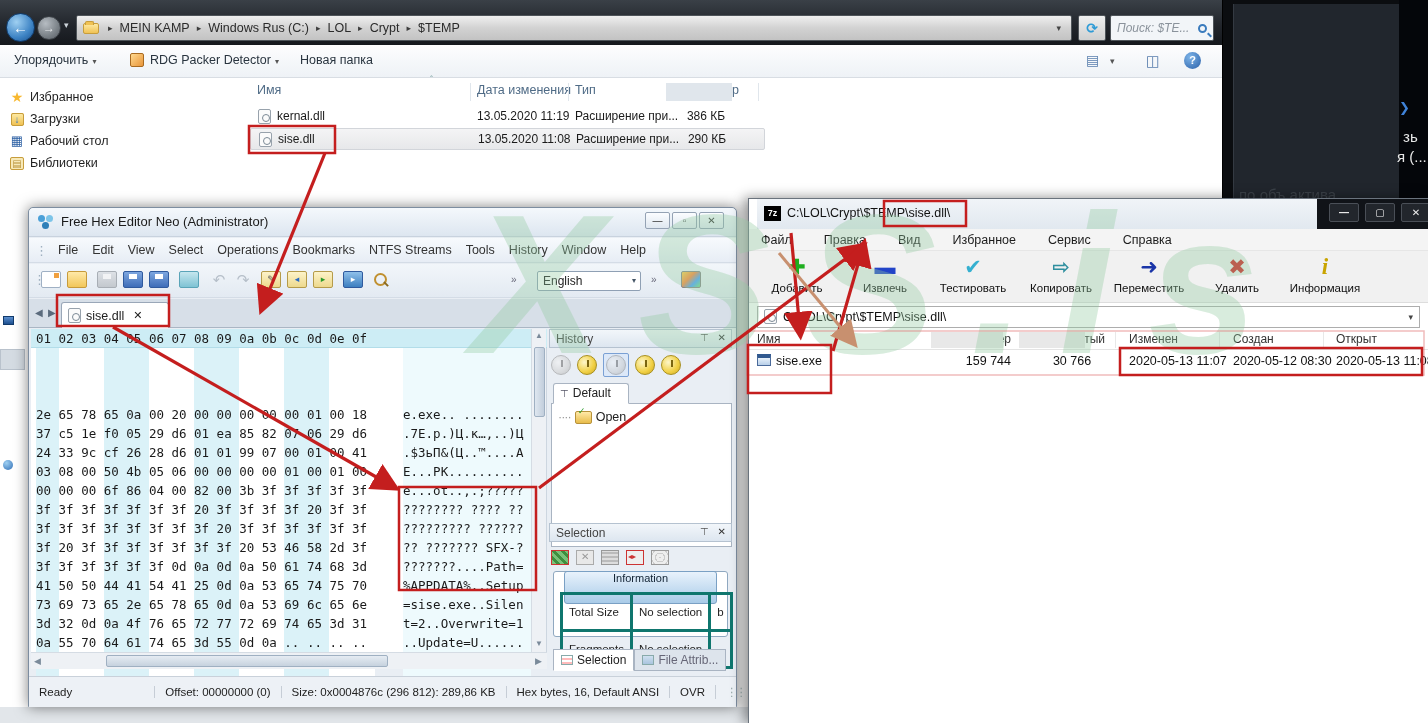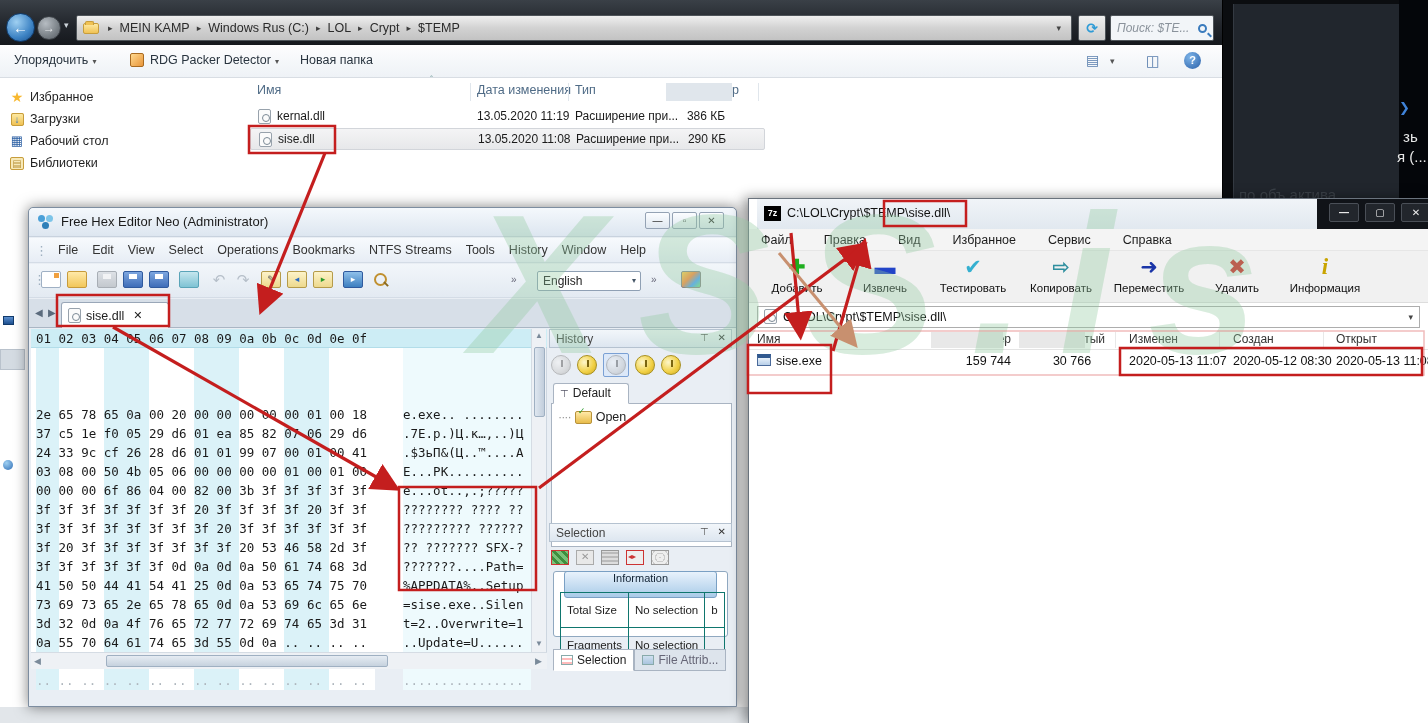--- a/index.html
+++ b/index.html
@@ -151,23 +151,23 @@
 #sel-tools{position:absolute;left:2px;top:216px;width:180px;height:24px;display:flex;gap:7px;align-items:center}
 .selq{width:18px;height:15px;border:1px solid #b55;position:relative}
 #sel-tools .selq:nth-of-type(1){background:repeating-linear-gradient(45deg,#7ac17a 0 3px,#3e8f3e 3px 6px);border-color:#c33}
 #sel-tools .selq:nth-of-type(2){background:#e8e8e8;border-color:#aaa}
 #sel-tools .selq:nth-of-type(2)::after{content:"✕";position:absolute;left:4px;top:0;color:#999;font-size:10px}
 #sel-tools .selq:nth-of-type(3){background:repeating-linear-gradient(0deg,#ddd 0 2px,#bbb 2px 4px);border-color:#999}
 #sel-tools .selq:nth-of-type(4){background:#eee;border-color:#c33}
 #sel-tools .selq:nth-of-type(4)::after{content:"◂▸";position:absolute;left:1px;top:1px;color:#c33;font-size:8px}
 #sel-tools .selq:nth-of-type(5){background:repeating-radial-gradient(circle,#ccc 0 1px,#eee 1px 4px);border-color:#999}
 #sel-info{position:absolute;left:4px;top:242px;width:175px;height:66px;background:#fff;border:1px solid #8fa8c0;border-radius:3px}
-#sel-info .hd{position:absolute;left:10px;top:-1px;width:153px;height:27px;background:linear-gradient(#e8f2fc,#a9cbe8);border:1px solid #7aa0c4;border-radius:3px;font-size:11px;text-align:center;line-height:13px;color:#123}
+#sel-info .hd{position:absolute;left:10px;top:-1px;width:153px;height:33px;background:linear-gradient(#e8f2fc,#a9cbe8);border:1px solid #7aa0c4;border-radius:3px;font-size:11px;text-align:center;line-height:13px;color:#123}
 #sel-info table{position:absolute;left:6px;top:20px;font-size:11.5px;border-collapse:collapse;color:#222}
-#sel-info td{border:1px solid #0f766e;padding:11px 6px;white-space:nowrap}
+#sel-info td{border:3px solid #0f766e;padding:11px 6px;white-space:nowrap}
 #dock-tabs{position:absolute;left:4px;top:320px;display:flex}
 .dtab{height:22px;border:1px solid #a9b4c2;font-size:12px;display:flex;align-items:center;gap:4px;padding:0 7px;white-space:nowrap}
 .dtab.on{background:#fff;border-bottom:1px solid #fff}
 .dtab.off{background:#dde4ec;color:#667}
 .dtab .mini{width:12px;height:10px;border:1px solid #8aa;background:repeating-linear-gradient(0deg,#fbb 0 2px,#fff 2px 4px)}
 .dtab.off .mini{background:linear-gradient(#cfe0f0,#a9c4de)}
 #hx-status{position:absolute;left:0;top:468px;width:707px;height:31px;background:#edf1f6;border-top:1px solid #c9d1da;display:flex;align-items:center;font-size:11.5px;color:#222}
 #hx-status .seg{padding:0 10px;border-left:1px solid #c6cdd6;white-space:nowrap}
 #hx-status .seg.first{flex:1;border-left:none}
 #hx-status .grip{width:14px;color:#9aa;letter-spacing:-2px}
@@ -476,20 +476,28 @@
         <div class="dtab on">
             <span class="mini"></span>
             <span>Selection</span>
           </div>
         <div class="dtab off">
             <span class="mini"></span>
             <span>File Attrib...</span>
           </div>
       </div>
     </div>
+    <div id="hx-status">
+      <span class="seg first">Ready</span>
+      <span class="seg">Offset: 00000000 (0)</span>
+      <span class="seg">Size: 0x0004876c (296 812): 289,86 KB</span>
+      <span class="seg">Hex bytes, 16, Default ANSI</span>
+      <span class="seg">OVR</span>
+      <span class="seg grip">⋮⋮</span>
+    </div>
   </div>
 
   <div id="sevenzip">
     <div id="sz-title">
       <div id="sz-darkcap"></div>
       <span id="sz-logo">7z</span>
       <span class="t"><span>C:\LOL\Crypt\$TEMP</span><span>\sise.dll\</span></span>
       <div class="szbtn" id="sz-min">—</div>
       <div class="szbtn" id="sz-max">▢</div>
       <div class="szbtn" id="sz-close">✕</div>

